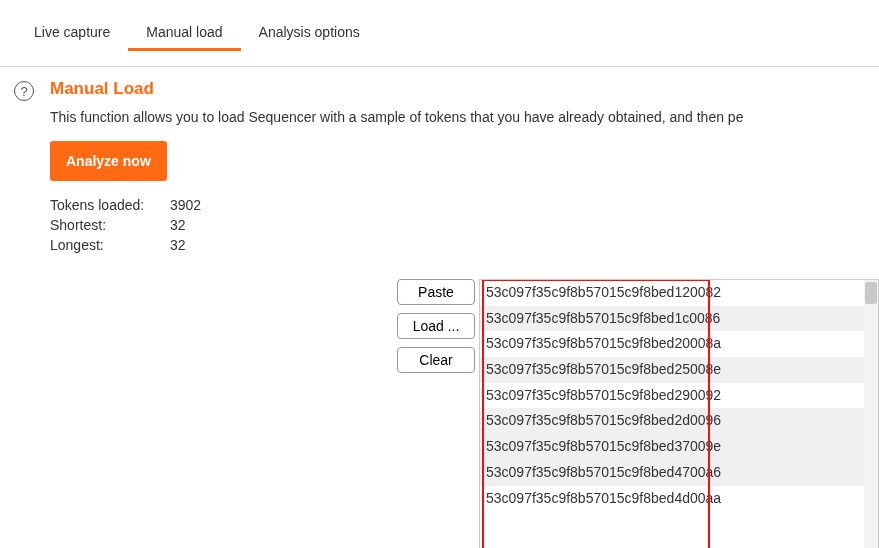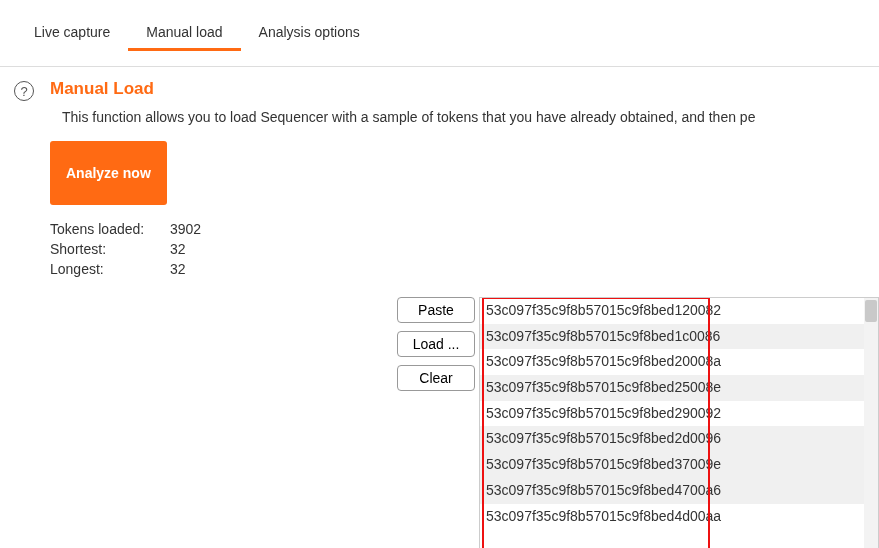--- a/index.html
+++ b/index.html
@@ -52,37 +52,37 @@
     font-size: 13px;
     color: #555;
   }
   .section-title {
     color: #ff6a13;
     font-size: 17px;
     font-weight: bold;
     margin: 0 0 10px 0;
   }
   .description {
-    margin: 0 0 16px 12px;
+    margin: 0 0 16px 0;
     white-space: nowrap;
     overflow: hidden;
   }
   .primary-btn {
     background: #ff6a13;
     color: #fff;
     border: none;
-    padding: 24px 16px;
+    padding: 12px 16px;
     font-size: 14px;
     font-weight: bold;
     border-radius: 3px;
     cursor: pointer;
     margin-bottom: 16px;
   }
   .stats {
-    margin-bottom: 20px;
+    margin-bottom: 26px;
   }
   .stat-row {
     display: flex;
     margin-bottom: 4px;
   }
   .stat-label { width: 120px; }
   .stat-value { }
   .load-area {
     display: flex;
     align-items: flex-start;

